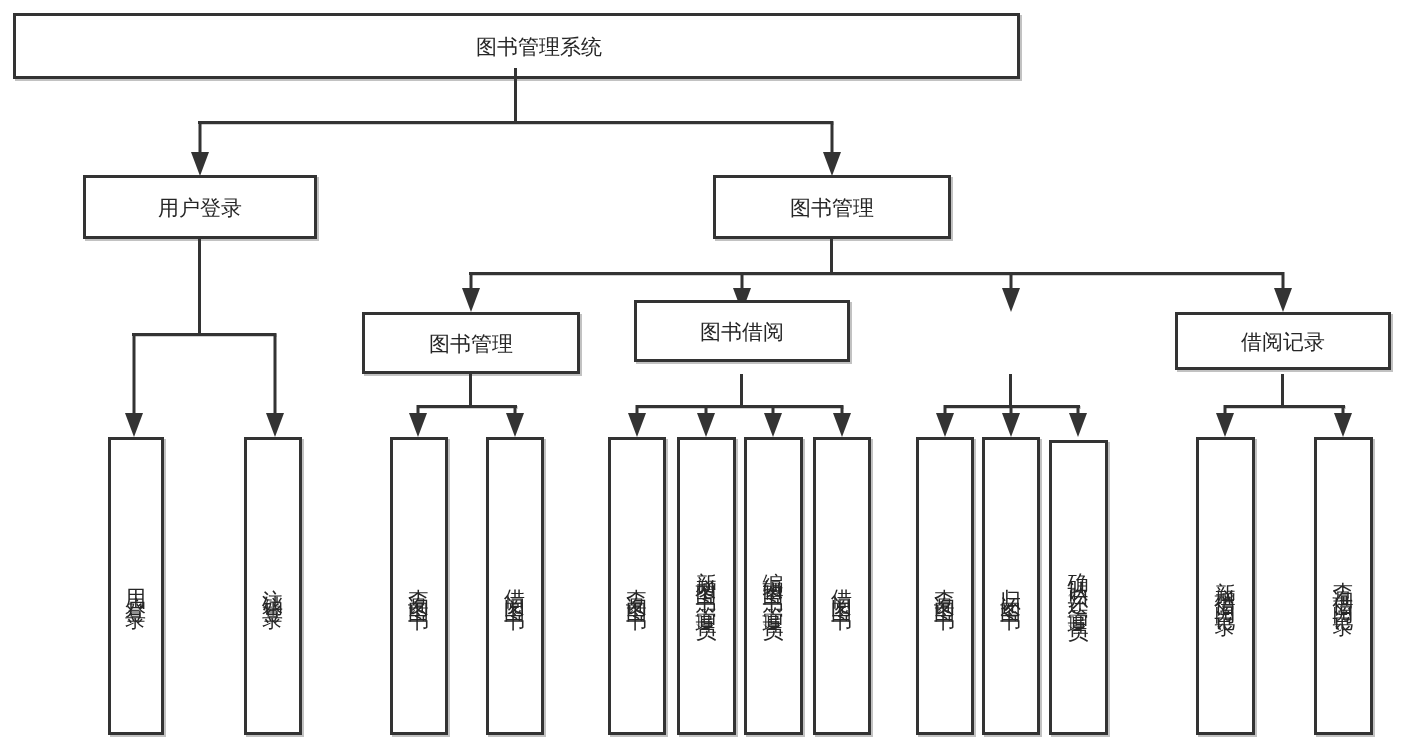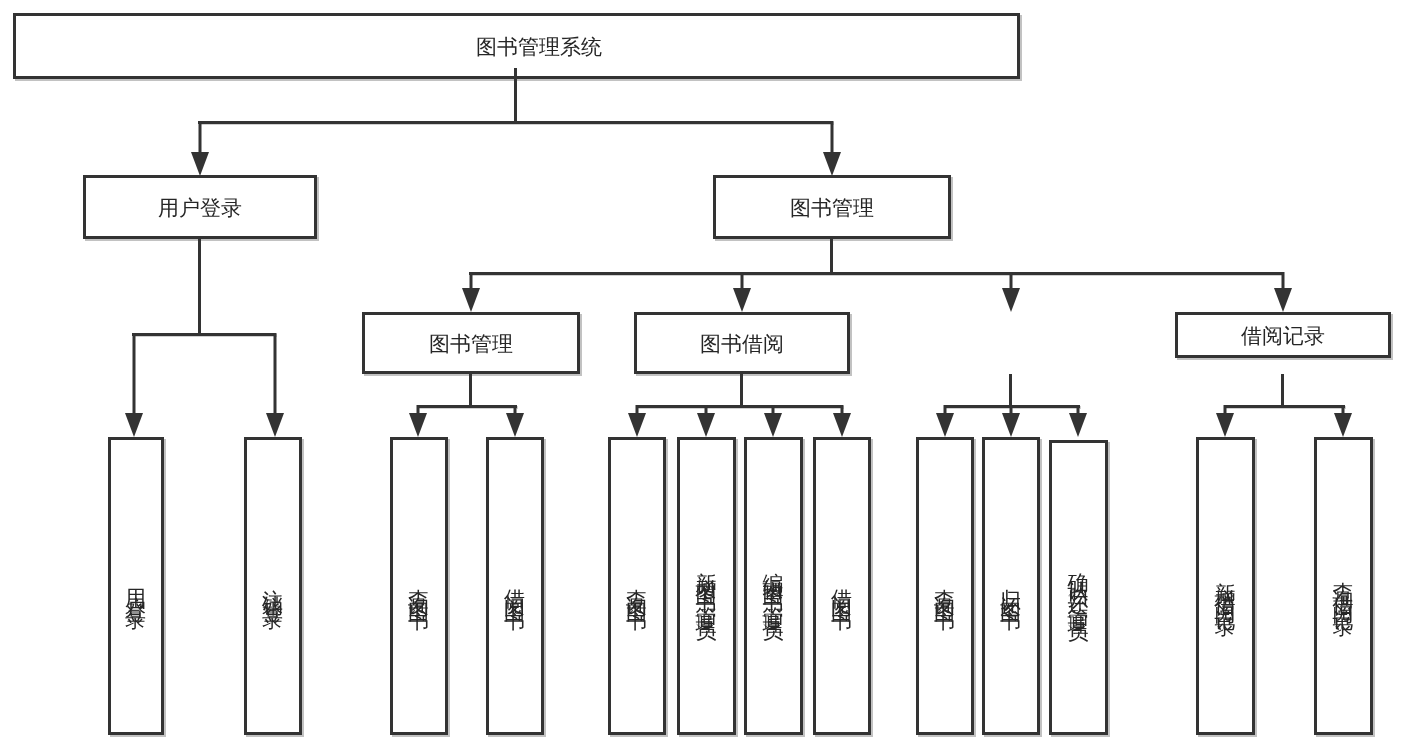--- a/index.html
+++ b/index.html
@@ -37,23 +37,23 @@
     content:"";position:absolute;left:50%;transform:translateX(-50%);
     bottom:0;width:0;height:0;
     border-left:9px solid transparent;border-right:9px solid transparent;
     border-top:24px solid var(--line);
   }
   
   #b-root{left:13px;top:13px;width:1007px;height:66px;padding-left:45px;}
   #b-user-login{left:83px;top:175px;width:234px;height:64px;}
   #b-book-mgmt{left:713px;top:175px;width:238px;height:64px;}
   #b-newrec{left:362px;top:312px;width:218px;height:62px;}
-  #b-borrow{left:634px;top:312px;width:216px;height:62px;}
+  #b-borrow{left:634px;top:300px;width:216px;height:62px;}
   #b-current{left:903px;top:312px;width:216px;height:62px;}
-  #b-records{left:1175px;top:312px;width:216px;height:46px;}
+  #b-records{left:1175px;top:312px;width:216px;height:58px;}
   .leaf{top:437px;height:298px;}
   #v-user-login{left:108px;width:56px;}
   #v-logout{left:244px;width:58px;}
   #v-query1{left:390px;width:58px;}
   #v-borrow1{left:486px;width:58px;}
   #v-query2{left:608px;width:58px;}
   #v-add-book{left:677px;width:59px;}
   #v-edit-book{left:744px;width:59px;}
   #v-borrow2{left:813px;width:58px;}
   #v-query3{left:916px;width:58px;}

